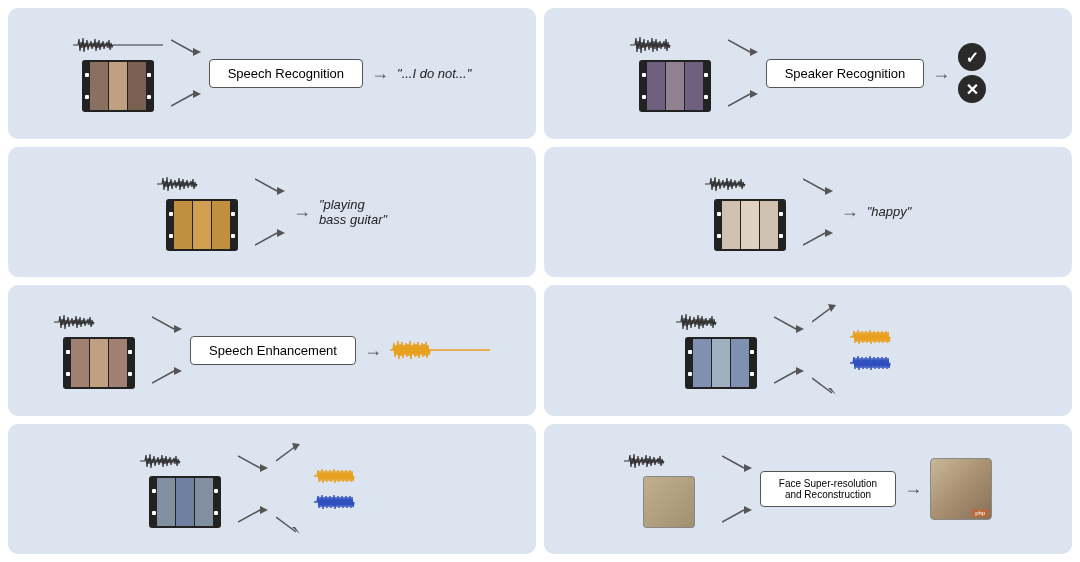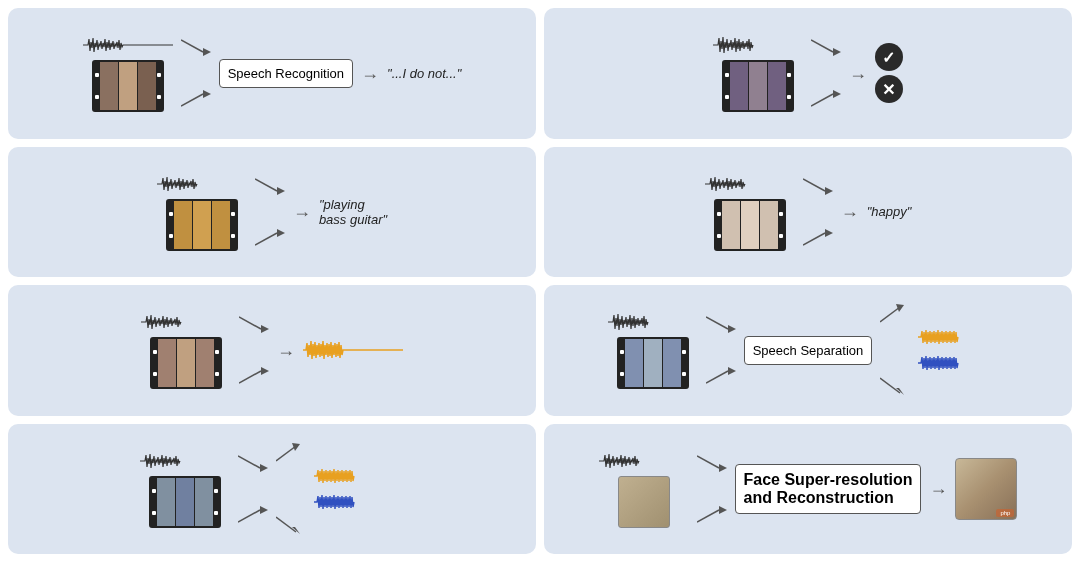--- a/index.html
+++ b/index.html
@@ -26,21 +26,22 @@
     }
     .arrow {
       font-size: 18px;
       color: #555;
       flex-shrink: 0;
     }
     .box {
       border: 1.5px solid #555;
       background: #fff;
       border-radius: 4px;
-      padding: 6px 8px;
+      padding: 6px 18px;
+      text-align: center;
       font-size: 13px;
       white-space: nowrap;
       flex-shrink: 0;
     }
     .output-text {
       font-size: 13px;
       font-style: italic;
       color: #222;
       flex-shrink: 0;
     }
@@ -214,20 +215,21 @@
   <div class="inputs-col-arrow">
     <svg width="30" height="40" viewBox="0 0 30 40">
       <line x1="0" y1="8" x2="22" y2="20" stroke="#555" stroke-width="1.5"></line>
       <polygon points="22,16 30,20 22,24" fill="#555"></polygon>
     </svg>
     <svg width="30" height="40" viewBox="0 0 30 40">
       <line x1="0" y1="32" x2="22" y2="20" stroke="#555" stroke-width="1.5"></line>
       <polygon points="22,16 30,20 22,24" fill="#555"></polygon>
     </svg>
   </div>
+  <div class="box">Speaker Recognition</div>
   <div class="arrow">→</div>
   <div class="check-x">
     <div class="check-icon">✓</div>
     <div class="x-icon">✕</div>
   </div>
 </div>
 
 <div class="cell">
   <div class="inputs-col">
     <svg class="waveform" width="90" height="22" viewBox="0 0 90 22">
@@ -329,20 +331,21 @@
   <div class="inputs-col-arrow">
     <svg width="30" height="40" viewBox="0 0 30 40">
       <line x1="0" y1="8" x2="22" y2="20" stroke="#555" stroke-width="1.5"></line>
       <polygon points="22,16 30,20 22,24" fill="#555"></polygon>
     </svg>
     <svg width="30" height="40" viewBox="0 0 30 40">
       <line x1="0" y1="32" x2="22" y2="20" stroke="#555" stroke-width="1.5"></line>
       <polygon points="22,16 30,20 22,24" fill="#555"></polygon>
     </svg>
   </div>
+  <div class="box">Speech Enhancement</div>
   <div class="arrow">→</div>
 
   <svg class="waveform-output" width="100" height="28" viewBox="0 0 100 28">
     <polyline points="0,14 3,14 4,7 5,21 6,9 7,19 8,5 9,23 10,8 11,20 12,6 13,22 14,9 15,19 16,7 17,21 18,8 19,20 20,5 21,23 22,9 23,19 24,7 25,21 26,8 27,20 28,6 29,22 30,9 31,19 32,7 33,21 34,8 35,20 36,6 37,22 38,9 39,19 40,14 45,14 50,14 55,14 60,14 65,14 70,14 75,14 80,14 85,14 90,14 95,14 100,14" fill="none" stroke="#e8a020" stroke-width="1.5"></polyline>
   </svg>
 </div>
 
 <div class="cell">
   <div class="inputs-col">
     <svg class="waveform" width="90" height="22" viewBox="0 0 90 22">
@@ -369,21 +372,20 @@
   <div class="inputs-col-arrow">
     <svg width="30" height="40" viewBox="0 0 30 40">
       <line x1="0" y1="8" x2="22" y2="20" stroke="#555" stroke-width="1.5"></line>
       <polygon points="22,16 30,20 22,24" fill="#555"></polygon>
     </svg>
     <svg width="30" height="40" viewBox="0 0 30 40">
       <line x1="0" y1="32" x2="22" y2="20" stroke="#555" stroke-width="1.5"></line>
       <polygon points="22,16 30,20 22,24" fill="#555"></polygon>
     </svg>
   </div>
-  <div class="box">Speech Separation</div>
 
   <div class="two-arrows">
     <svg width="30" height="50" viewBox="0 0 30 50">
       <line x1="0" y1="25" x2="20" y2="10" stroke="#555" stroke-width="1.5"></line>
       <polygon points="16,7 24,8 19,15" fill="#555"></polygon>
     </svg>
     <svg width="30" height="50" viewBox="0 0 30 50">
       <line x1="0" y1="25" x2="20" y2="40" stroke="#555" stroke-width="1.5"></line>
       <polygon points="16,35 24,42 19,35" fill="#555"></polygon>
     </svg>
@@ -462,21 +464,21 @@
   <div class="inputs-col-arrow">
     <svg width="30" height="40" viewBox="0 0 30 40">
       <line x1="0" y1="8" x2="22" y2="20" stroke="#555" stroke-width="1.5"></line>
       <polygon points="22,16 30,20 22,24" fill="#555"></polygon>
     </svg>
     <svg width="30" height="40" viewBox="0 0 30 40">
       <line x1="0" y1="32" x2="22" y2="20" stroke="#555" stroke-width="1.5"></line>
       <polygon points="22,16 30,20 22,24" fill="#555"></polygon>
     </svg>
   </div>
-  <div class="box" style="white-space:pre-line;font-size:16px;font-weight:bold;">Face Super-resolution
+  <div class="box" style="white-space:pre-line;font-size:10px;">Face Super-resolution
 and Reconstruction</div>
   <div class="arrow">→</div>
 
   <div style="width:62px;height:62px;background:linear-gradient(135deg,#c8b898 0%,#a89070 50%,#887058 100%);border-radius:4px;border:1px solid #888;position:relative;">
 
     <div style="position:absolute;bottom:2px;right:2px;width:18px;height:8px;background:rgba(200,100,50,0.7);border-radius:2px;font-size:6px;color:#fff;text-align:center;line-height:8px;">php</div>
   </div>
 </div>
 
 </body></html>

